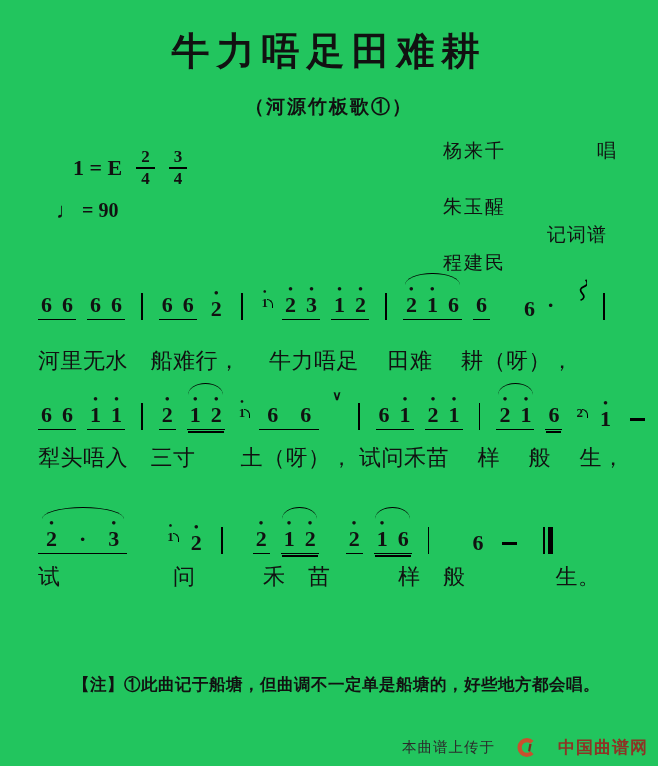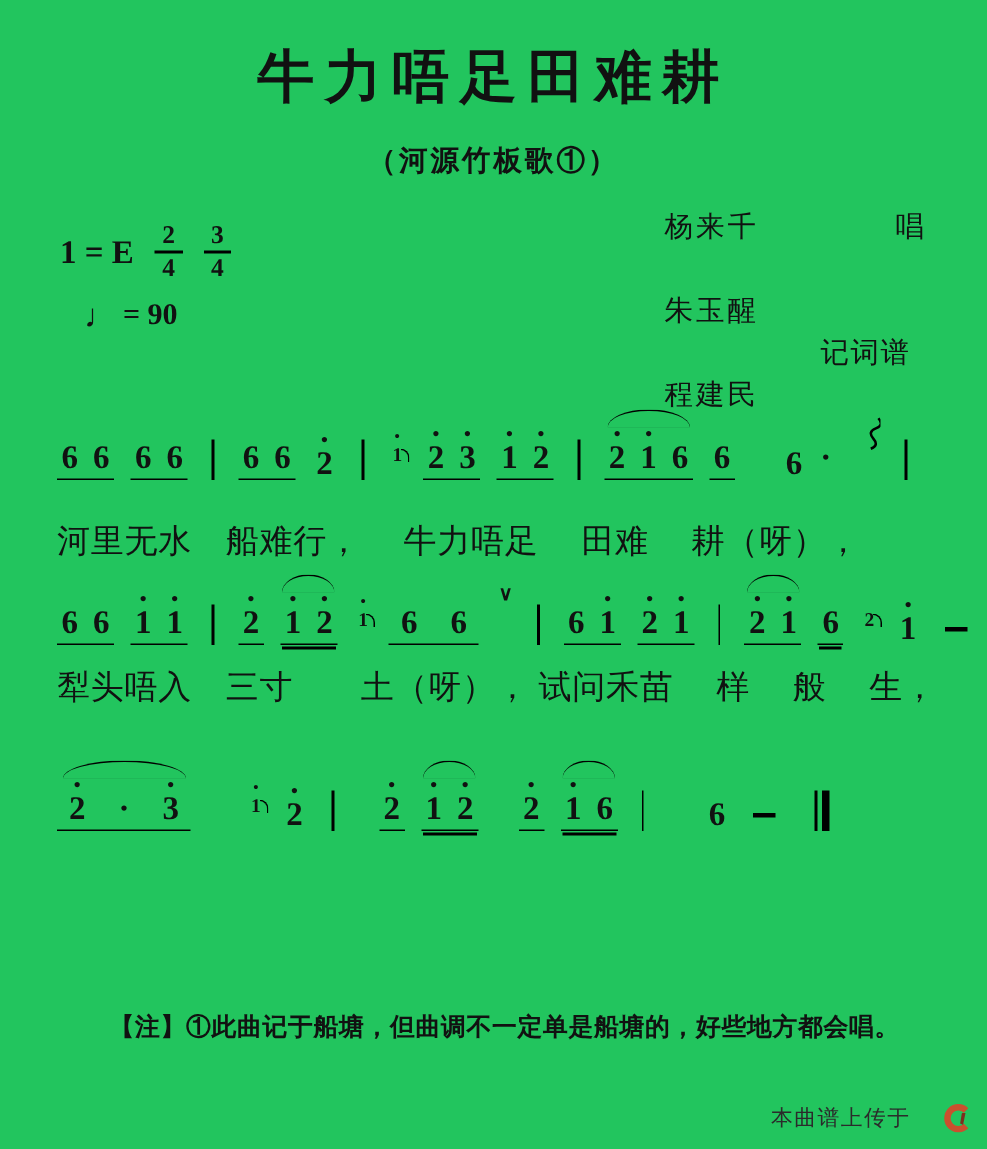--- a/index.html
+++ b/index.html
@@ -5,21 +5,21 @@
   html,body{margin:0;padding:0;background:#e8e8e8;}
   .page{position:relative;width:658px;height:766px;background:#22c55e;overflow:hidden;
         font-family:"Liberation Serif",serif;color:#111;}
   
   .title{position:absolute;top:26px;left:0;width:100%;text-align:center;
          font-size:38px;font-weight:700;letter-spacing:7px;}
   .subtitle{position:absolute;top:94px;left:0;width:100%;text-align:center;
          font-size:19px;letter-spacing:2px;font-weight:600;}
   
   .meta-left{position:absolute;left:40px;top:148px;}
-  .key-row{display:flex;align-items:center;gap:14px;font-size:22px;font-weight:700;}
+  .key-row{display:flex;align-items:center;gap:14px;font-size:22px;font-weight:700;margin-left:33px;}
   .frac{display:inline-block;text-align:center;font-size:17px;font-weight:700;line-height:1.05;}
   .frac .fnum{display:block;border-bottom:2px solid #000;padding:0 5px 1px;}
   .frac .fden{display:block;padding-top:1px;}
   .tempo-row{margin:10px 0 0 16px;font-size:20px;font-weight:600;display:flex;align-items:center;gap:4px;}
   .tempo-note{font-size:22px;}
   
   .credits{position:absolute;left:443px;top:138px;width:175px;
            display:grid;grid-template-columns:auto auto;column-gap:18px;row-gap:4px;
            font-size:19px;font-weight:400;letter-spacing:2px;gap:30px;}
   .credit-role-sing{justify-self:end;}
@@ -371,26 +371,28 @@
           <span class="hd">&nbsp;</span>
           <span class="num">6</span>
         </span>
       </span>
       <span class="dash"></span>
       <span class="finalbar">
         <span class="thin"></span>
         <span class="thick"></span>
       </span>
     </div>
+  <div class="lyrics" style="top:562px;">试　　　　　问　　　禾　苗　　　样　般　　　　生。</div>
 
   <div class="footnote">【注】①此曲记于船塘，但曲调不一定单是船塘的，好些地方都会唱。</div>
 
   <div class="footer">
     <span class="footer-text">本曲谱上传于</span>
     <span style="display:inline-flex;">
       <svg width="19" height="19" viewBox="0 0 24 24">
         <path d="M19 5.5 A9.2 9.2 0 1 0 19 18.5" fill="none" stroke="var(--logo-orange,#c9502e)" stroke-width="5.4"></path>
         <path d="M15.5 7.5 L18.5 7.5 L16.5 17.5 L14 16.5 Z" fill="var(--logo-dark,#7d2e1f)"></path>
       </svg>
     </span>
+    <span class="site-name" style="color: rgb(141, 52, 37);">中国曲谱网</span>
   </div>
 
 </div>
 
 </body></html>

